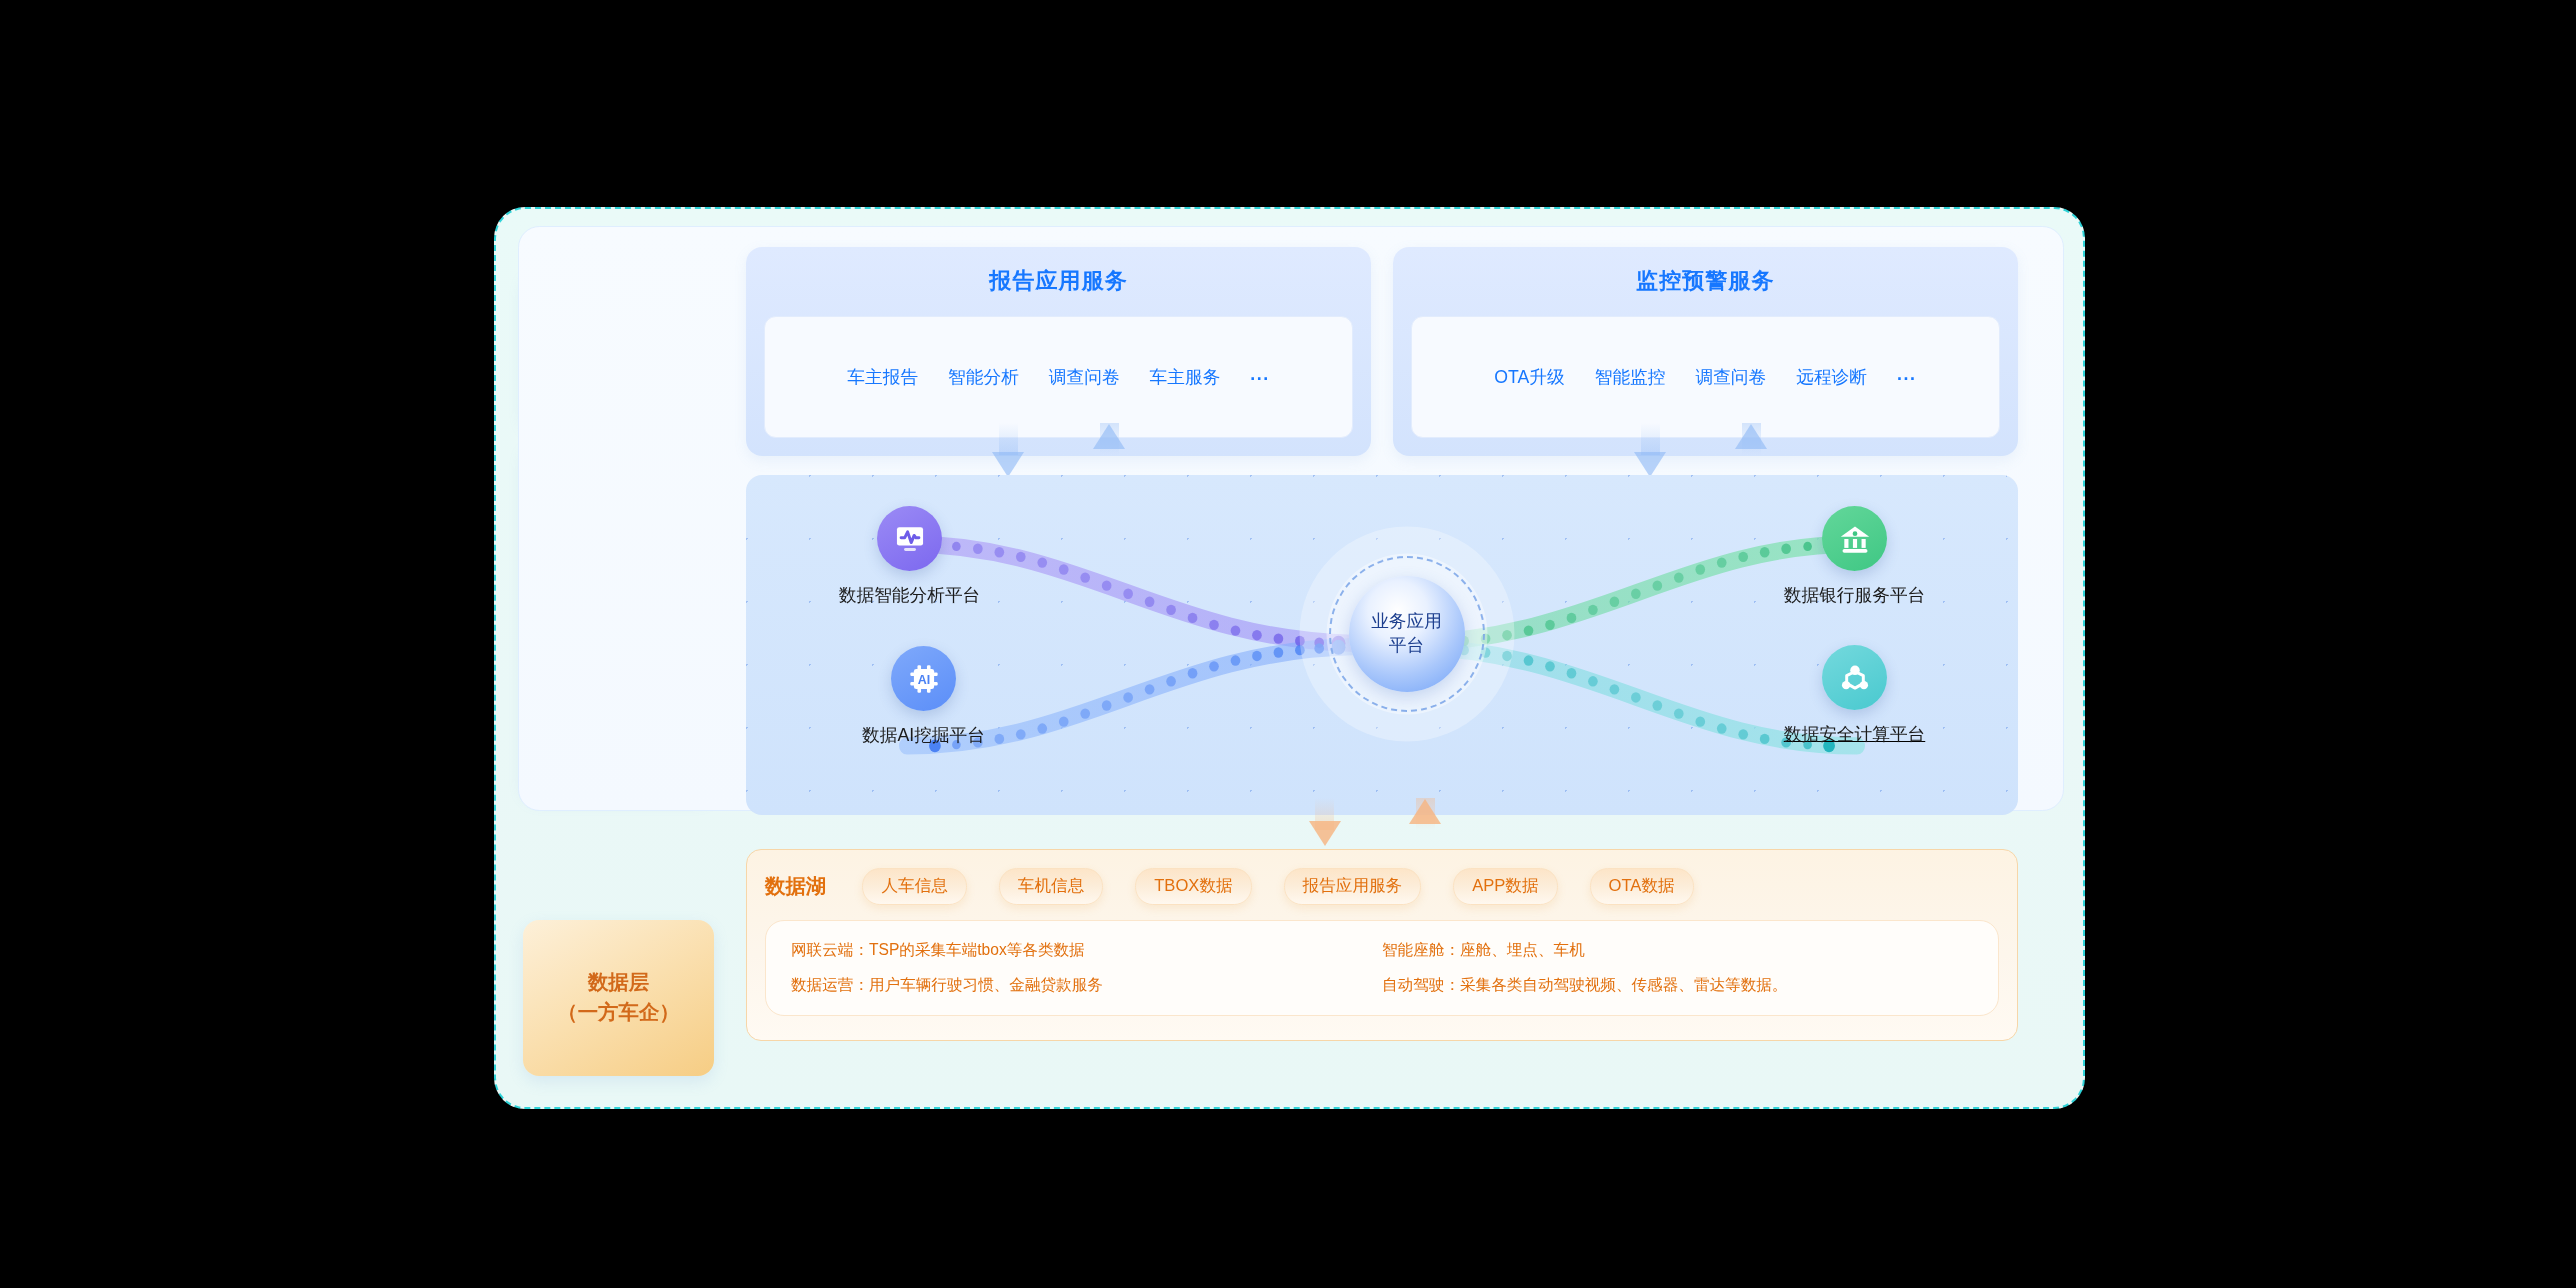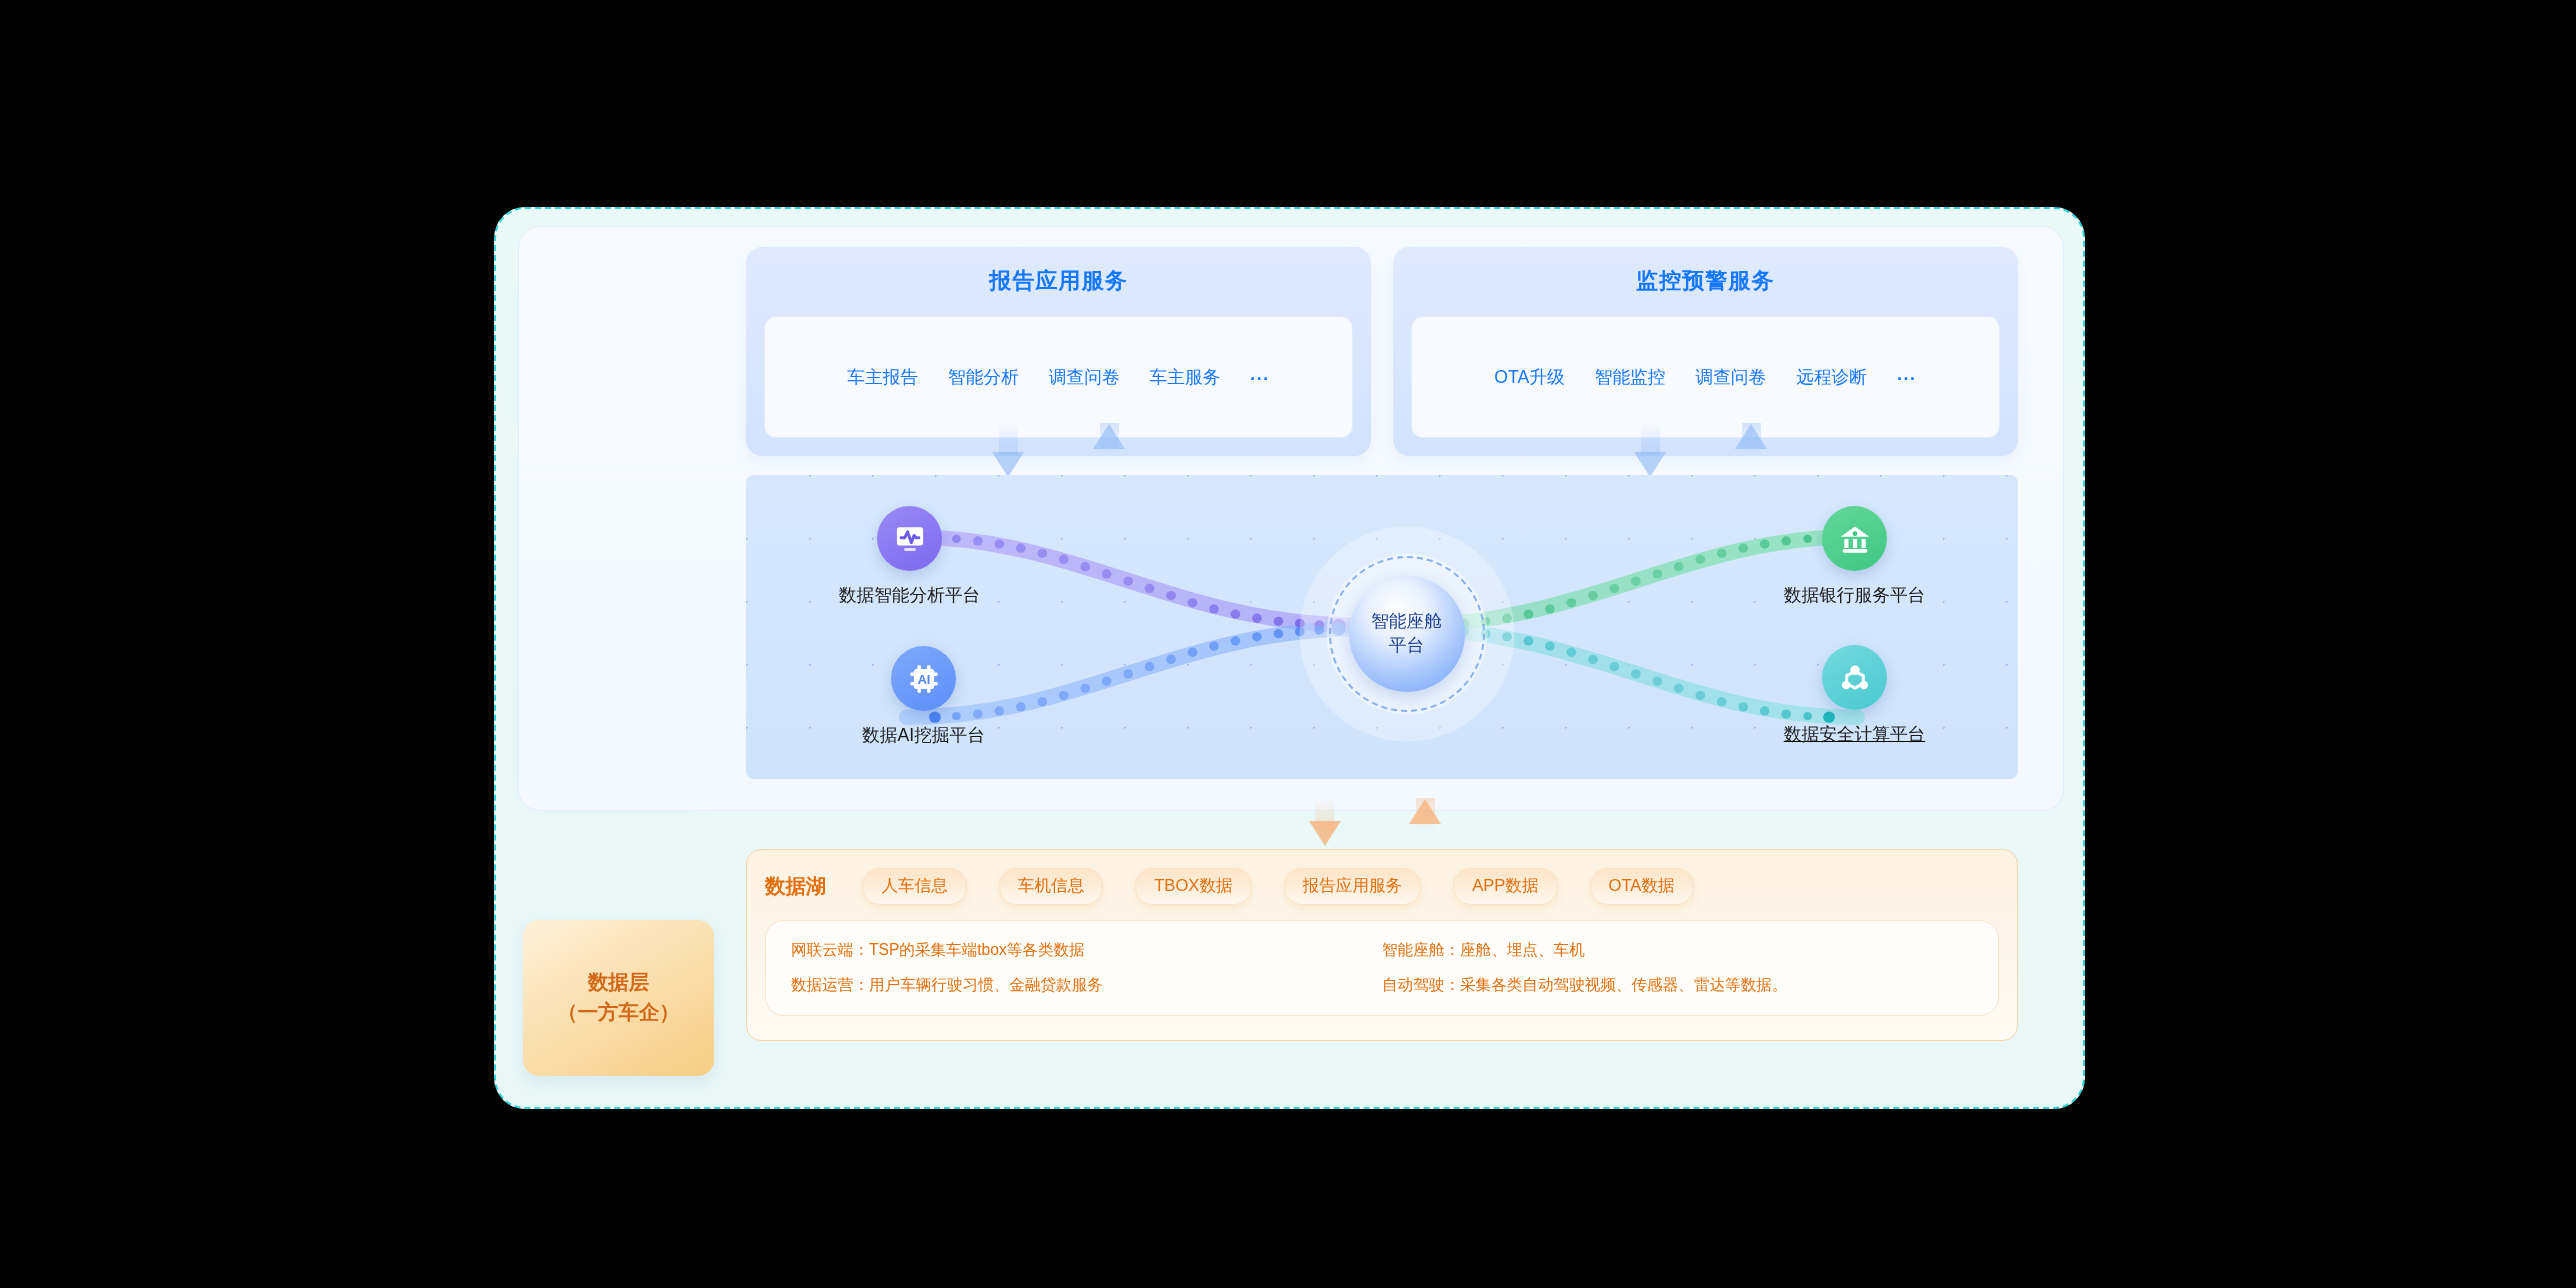--- a/index.html
+++ b/index.html
@@ -68,22 +68,22 @@
   .arr-down-or{border-left:16px solid transparent;border-right:16px solid transparent;border-top:25px solid #f6b481;opacity:.82;}
   .arr-up-or{border-left:16px solid transparent;border-right:16px solid transparent;border-bottom:25px solid #f6b481;opacity:.82;}
   .arrow-stem{position:absolute;width:19.3px;opacity:.38;}
   .stem-blue{background:linear-gradient(180deg,rgba(143,185,245,0) 0%,rgba(143,185,245,.9) 100%);}
   .stem-blue-up{background:linear-gradient(0deg,rgba(143,185,245,0) 0%,rgba(143,185,245,.9) 100%);}
   .stem-or{background:linear-gradient(180deg,rgba(246,180,129,0) 0%,rgba(246,180,129,.95) 100%);}
   .stem-or-up{background:linear-gradient(0deg,rgba(246,180,129,0) 0%,rgba(246,180,129,.95) 100%);}
 
   
   .tool-panel{
-    position:absolute;left:250px;top:266px;width:1272px;height:304px;
-    border-radius:8px;box-sizing:border-box;overflow:hidden;
+    position:absolute;left:250px;top:266px;width:1272px;height:340px;
+    border-radius:16px;box-sizing:border-box;overflow:hidden;
     background:
       radial-gradient(circle at 0.8px 0.8px, rgba(90,140,230,.42) 0.8px, transparent 0.9px) 0 0/63px 63px,
       linear-gradient(180deg,#d7e8fd 0%,#cfe3fc 100%);
   }
   .tool-svg{position:absolute;inset:0;width:100%;height:100%;}
 
   .node{position:absolute;display:flex;flex-direction:column;align-items:center;width:177px;}
   .node-circle{
     width:65px;height:65px;border-radius:50%;
     display:flex;align-items:center;justify-content:center;
@@ -372,21 +372,21 @@
         </div>
         <div class="node-label">数据安全计算平台</div>
       </div>
 
       <div class="hub">
         <div class="hub-ring ring-out"></div>
         <div class="hub-ring ring-mid"></div>
         <div class="hub-ring ring-dash"></div>
         <div class="hub-core">
           <div>
-            <div>智能座舱</div>
+            <div>业务应用</div>
             <div>平台</div>
           </div>
         </div>
       </div>
     </div>
 
     <div class="arrow-stem stem-or" style="left:819px;top:589px;height:32px;"></div>
     <div class="arrow arr-down-or" style="left:813px;top:612px;"></div>
     <div class="arrow-stem stem-or-up" style="left:920px;top:589px;height:32px;"></div>
     <div class="arrow arr-up-or" style="left:913px;top:590px;"></div>

